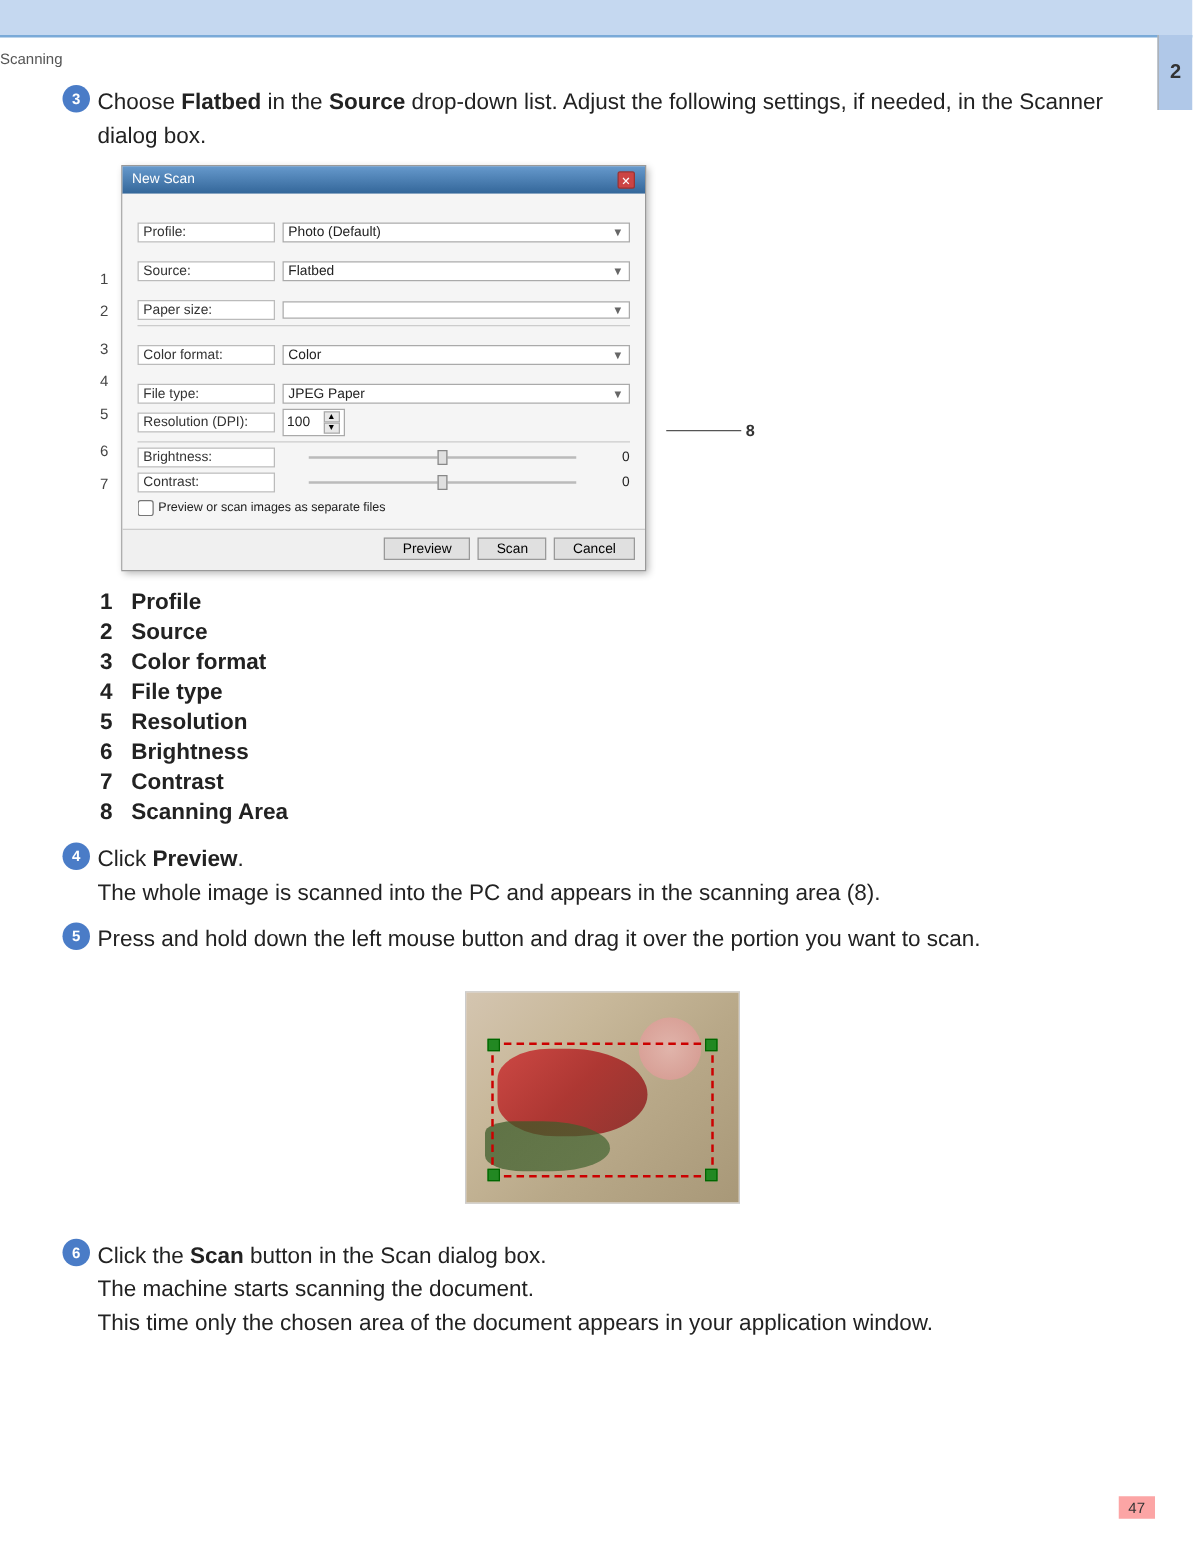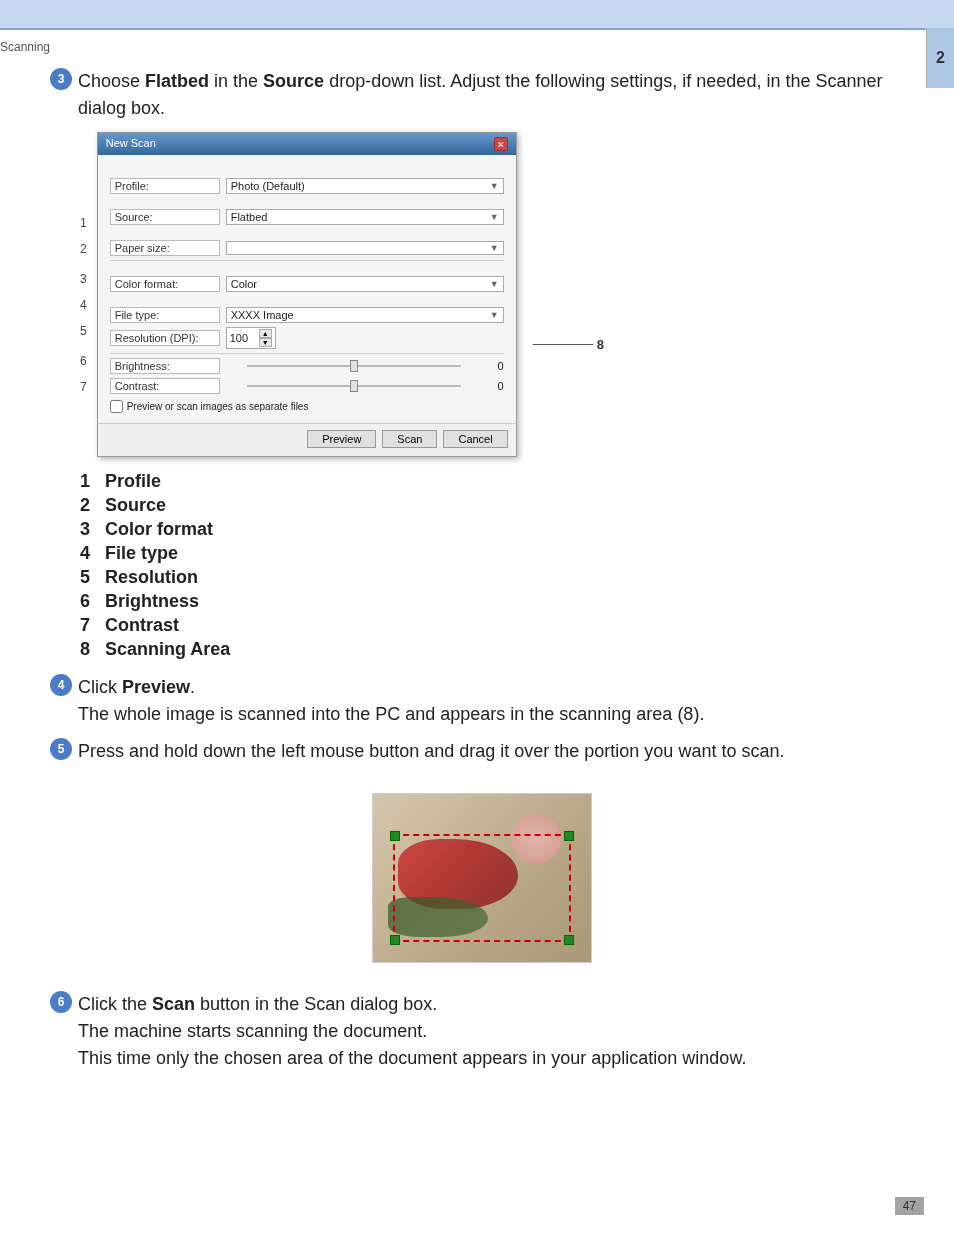--- a/index.html
+++ b/index.html
@@ -336,21 +336,21 @@
     .page-number-area {
       position: absolute;
       bottom: 20px;
       right: 30px;
       display: flex;
       align-items: center;
       gap: 4px;
     }
 
     .page-num-box {
-      background: #a3a3a3;
+      background: #fca5a5;
       padding: 2px 8px;
       font-size: 12px;
       color: #333;
     }
 
     
     .header-divider {
       height: 2px;
       background: #7aaad8;
       margin-bottom: 0;
@@ -437,21 +437,21 @@
             <div class="form-label">Color format:</div>
             <div class="form-value">
               <span>Color</span>
               <span class="dropdown-arrow">▼</span>
             </div>
           </div>
 
           <div class="form-row">
             <div class="form-label">File type:</div>
             <div class="form-value">
-              <span>XXXX Image</span>
+              <span>JPEG Paper</span>
               <span class="dropdown-arrow">▼</span>
             </div>
           </div>
 
           <div class="resolution-row">
             <div class="form-label">Resolution (DPI):</div>
             <div style="display:flex;align-items:center;border:1px solid #aaa;background:#fff;padding:1px 3px;">
               <span style="font-size:11px;min-width:28px;">100</span>
               <div class="spinner-btns">
                 <button class="spinner-btn">▲</button>

